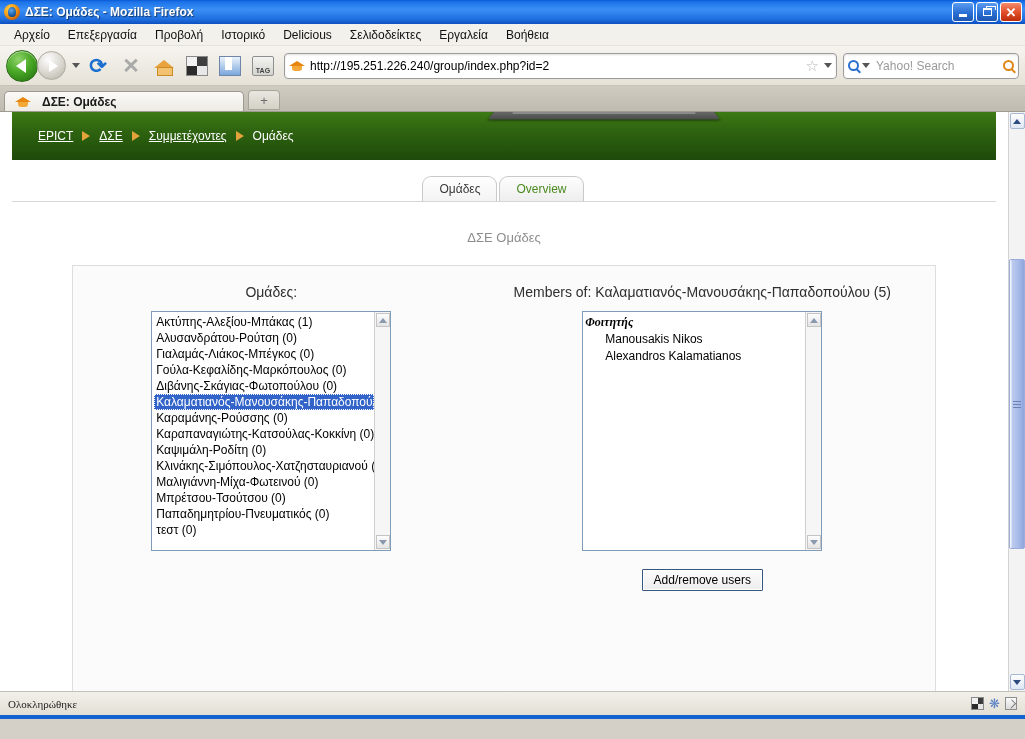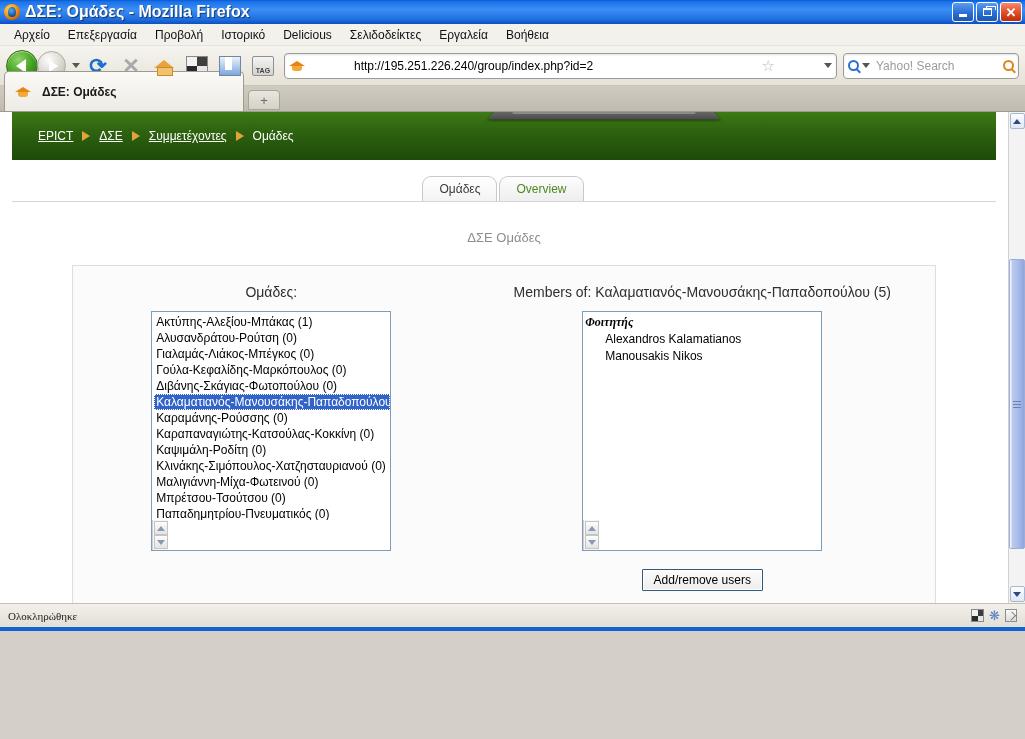--- a/index.html
+++ b/index.html
@@ -26,21 +26,21 @@
     border-radius: 50%;
     background: radial-gradient(circle at 35% 32%, #ffd24d 0%, #f59f18 42%, #d96b0a 70%, #8a3d05 100%);
     position: relative; flex: none;
   }
   .tb-icon::after {
     content: ""; position: absolute; left: 4px; top: 3px;
     width: 8px; height: 10px; border-radius: 50% 50% 45% 45%;
     background: radial-gradient(circle at 40% 35%, #5fa8ee 0%, #1a5ea8 60%, #0d3a6b 100%);
   }
   .tb-title {
-    color: #fff; font-weight: bold; font-size: 16px;
+    color: #fff; font-weight: bold; font-size: 12px;
     text-shadow: 1px 1px 1px rgba(0,0,0,.55);
     white-space: nowrap;
   }
   .tb-buttons { position: absolute; right: 3px; top: 2px; display: flex; gap: 2px; }
   .tb-btn {
     width: 22px; height: 20px;
     border: 1px solid #fff; border-radius: 3px;
     display: flex; align-items: center; justify-content: center;
     color: #fff; font-size: 11px; font-weight: bold;
     background: linear-gradient(to bottom, #5b9cf0, #2a6fd4 55%, #1d56b0);
@@ -113,21 +113,20 @@
     width:22px; height:20px; border:1px solid #8f8f8f; border-radius:2px;
     background: linear-gradient(to bottom,#f4f4f2,#d3d3cd);
     font-size:7px; font-weight:bold; color:#444;
     display:flex; align-items:flex-end; justify-content:center; padding-bottom:1px;
   }
   .urlbar {
     flex: 1; height: 26px; margin: 0 3px;
     background: #fff; border: 1px solid #9c9c9c; border-radius: 4px;
     display: flex; align-items: center; padding: 0 4px;
     box-shadow: inset 0 1px 2px rgba(0,0,0,.12);
-    gap: 44px;
   }
   .favicon-moodle {
     width: 16px; height: 15px; flex: none; margin-right: 5px;
     position: relative;
   }
   .favicon-moodle::before{
     content:""; position:absolute; left:0; top:3px;
     border-left:8px solid transparent; border-right:8px solid transparent;
     border-bottom:5px solid #e8850f;
   }
@@ -152,39 +151,39 @@
   .mag.orange::after{ background:#e08616; }
   .search-ph { flex:1; color:#9b9b9b; font-size:12px; margin-left:6px; }
 
   
   .tabstrip {
     height: 26px; background: linear-gradient(to bottom,#cfcbc0,#bfbbb0);
     display:flex; align-items:flex-end; padding-left: 4px;
     border-bottom: 1px solid #9e9a90;
   }
   .tab {
-    height: 40px; min-width: 240px;
+    height: 20px; min-width: 240px;
     background: linear-gradient(to bottom,#fbfaf7,#ecebe5);
     border: 1px solid #9e9a90; border-bottom: none;
     border-radius: 5px 5px 0 0;
     display:flex; align-items:center; padding: 0 10px; gap: 6px;
     font-weight: bold; font-size: 12px; color:#1a1a1a;
   }
   .newtab {
     height: 20px; width: 32px; margin-left: 4px; margin-bottom: 1px;
     background: linear-gradient(to bottom,#e8e6df,#d4d1c6);
     border:1px solid #a8a49a; border-radius: 4px 4px 0 0;
     display:flex;align-items:center;justify-content:center;
     color:#6b6b6b; font-size:13px;
   }
 
   
   .viewport {
     position: relative;
-    height: 491px;
+    height: 579px;
     background: #fff;
     display: flex;
   }
   .page { flex: 1; position: relative; overflow: hidden; background:#fff; }
 
   .page-hdr {
     height: 48px; margin: 0 12px 0 12px;
     background:
       linear-gradient(to bottom, #3d7a14 0%, #2e6310 40%, #1e4a0a 100%);
     position: relative; overflow: hidden;
@@ -243,21 +242,20 @@
 
   .col-heading { font-size:14px; color:#2f2f2f; margin-bottom: 11px; }
 
   .listbox {
     width: 240px; height: 240px;
     border: 1px solid #7f9db9;
     background: #fff;
     display: flex;
     overflow: hidden;
     font-size: 12px;
-    flex-direction: column;
   }
   .list-items { flex:1; overflow:hidden; padding: 2px 0 0 2px; }
   .list-row {
     white-space: nowrap; overflow:hidden;
     line-height: 16px; height: 16px;
     padding-left: 2px;
     color: #000;
   }
   .list-row.selected {
     background: #3163c8; color:#fff;
@@ -487,22 +485,22 @@
           </div>
 
         </div>
 
         <div class="col-right">
           <div class="col-heading">Members of: Καλαματιανός-Μανουσάκης-Παπαδοπούλου (5)</div>
 
           <div class="listbox">
             <div class="list-items">
               <div class="mem-role">Φοιτητής</div>
+              <div class="mem-name">Manousakis Nikos</div>
               <div class="mem-name">Alexandros Kalamatianos</div>
-              <div class="mem-name">Manousakis Nikos</div>
             </div>
             <div class="vscroll">
               <div class="sb-arrow">
                   <div class="sb-up"></div>
                 </div>
               <div class="sb-arrow">
                   <div class="sb-dn"></div>
                 </div>
             </div>
           </div>

